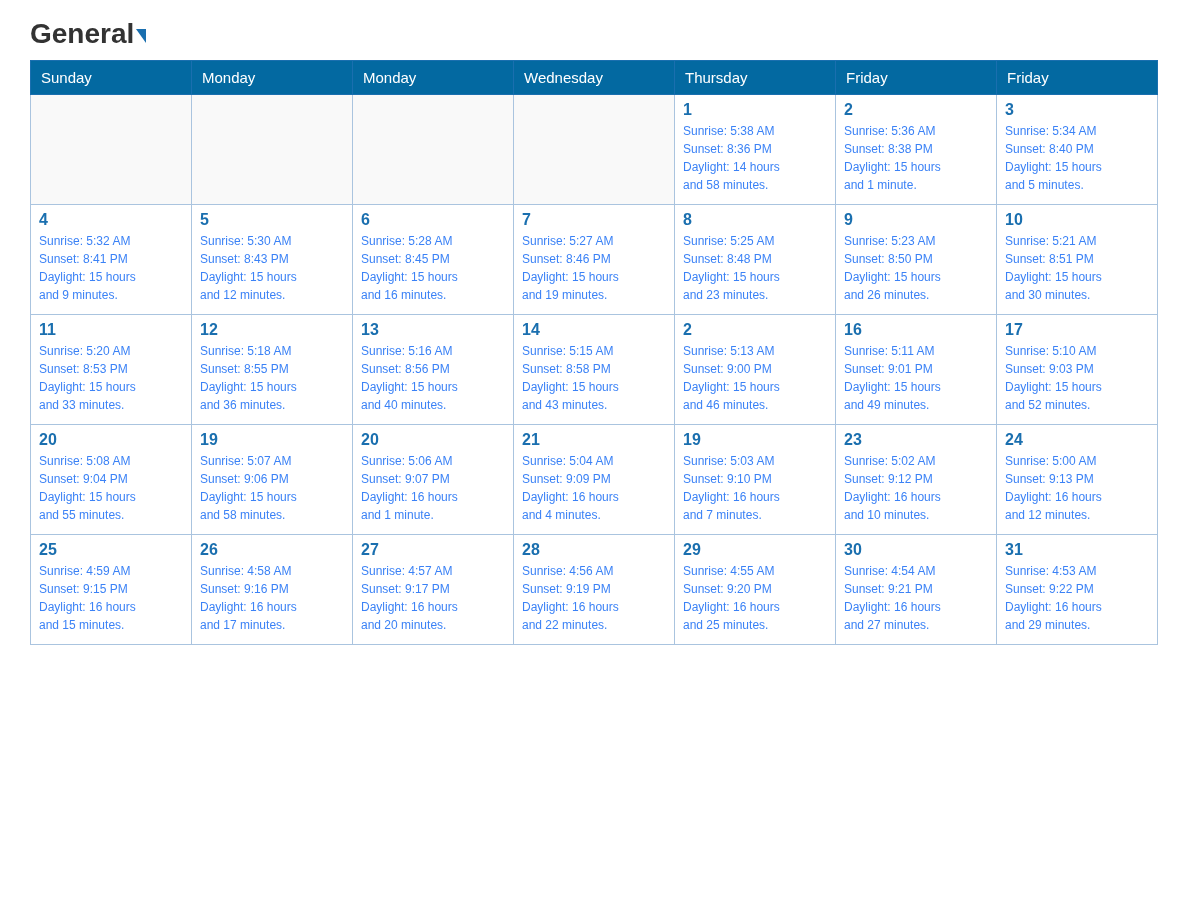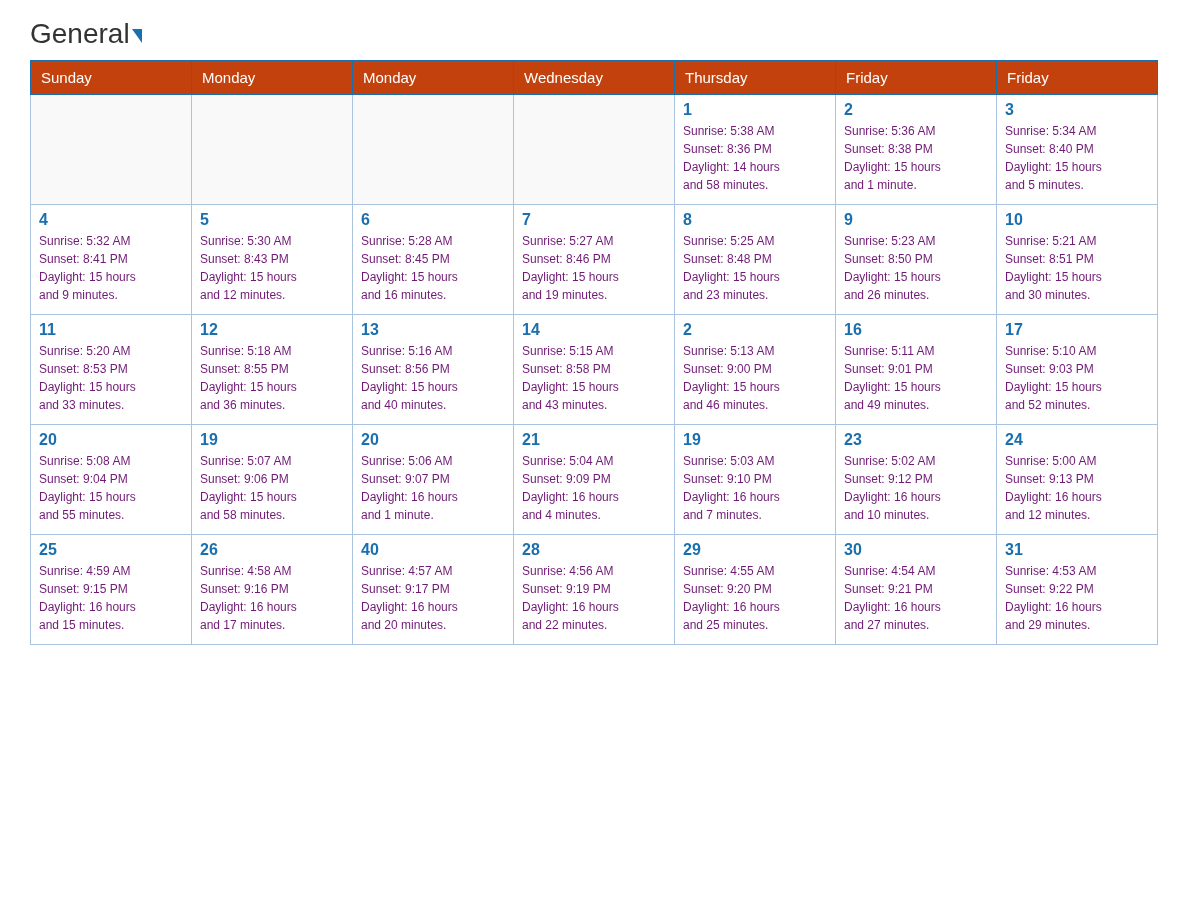--- a/index.html
+++ b/index.html
@@ -17,21 +17,21 @@
       align-items: flex-start;
       margin-bottom: 10px;
     }
     .logo {
       display: flex;
       flex-direction: column;
       align-items: flex-start;
     }
     .logo-text {
       font-size: 28px;
-      font-weight: normal;
+      font-weight: bold;
       color: #333;
       line-height: 1;
     }
     .logo-arrow {
       width: 0;
       height: 0;
       border-left: 10px solid transparent;
       border-right: 0px solid transparent;
       border-top: 14px solid #1a6faf;
       display: inline-block;
@@ -58,21 +58,21 @@
       font-size: 20px;
       color: #555;
       margin-top: 4px;
     }
     .calendar {
       width: 100%;
       border-collapse: collapse;
       margin-top: 10px;
     }
     .calendar th {
-      background-color: #c2410c;
+      background-color: #0369a1;
       color: #fff;
       padding: 8px 10px;
       text-align: left;
       font-size: 15px;
       font-weight: normal;
       border: 1px solid #1a6faf;
     }
     .calendar td {
       border: 1px solid #aac4df;
       vertical-align: top;
@@ -82,21 +82,21 @@
     }
     .day-number {
       font-size: 16px;
       color: #1a6faf;
       font-weight: bold;
       display: block;
       margin-bottom: 3px;
     }
     .day-info {
       font-size: 12px;
-      color: #701a75;
+      color: #3b82f6;
       line-height: 1.5;
     }
     .empty-cell {
       background: #f9f9f9;
     }
     tr:nth-child(even) td {
       background: #fff;
     }
     .week-row td {
       height: 110px;
@@ -242,21 +242,21 @@
       <tr class="week-row">
         <td>
           <span class="day-number">25</span>
           <div class="day-info">Sunrise: 4:59 AM<br>Sunset: 9:15 PM<br>Daylight: 16 hours<br>and 15 minutes.</div>
         </td>
         <td>
           <span class="day-number">26</span>
           <div class="day-info">Sunrise: 4:58 AM<br>Sunset: 9:16 PM<br>Daylight: 16 hours<br>and 17 minutes.</div>
         </td>
         <td>
-          <span class="day-number">40</span>
+          <span class="day-number">27</span>
           <div class="day-info">Sunrise: 4:57 AM<br>Sunset: 9:17 PM<br>Daylight: 16 hours<br>and 20 minutes.</div>
         </td>
         <td>
           <span class="day-number">28</span>
           <div class="day-info">Sunrise: 4:56 AM<br>Sunset: 9:19 PM<br>Daylight: 16 hours<br>and 22 minutes.</div>
         </td>
         <td>
           <span class="day-number">29</span>
           <div class="day-info">Sunrise: 4:55 AM<br>Sunset: 9:20 PM<br>Daylight: 16 hours<br>and 25 minutes.</div>
         </td>

